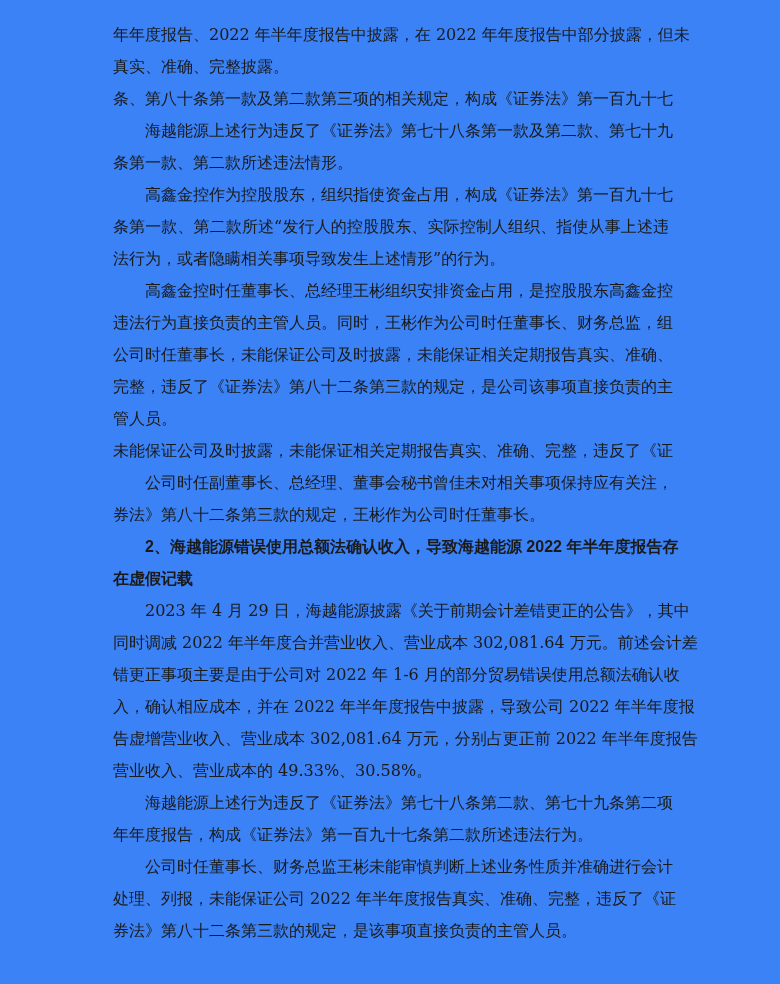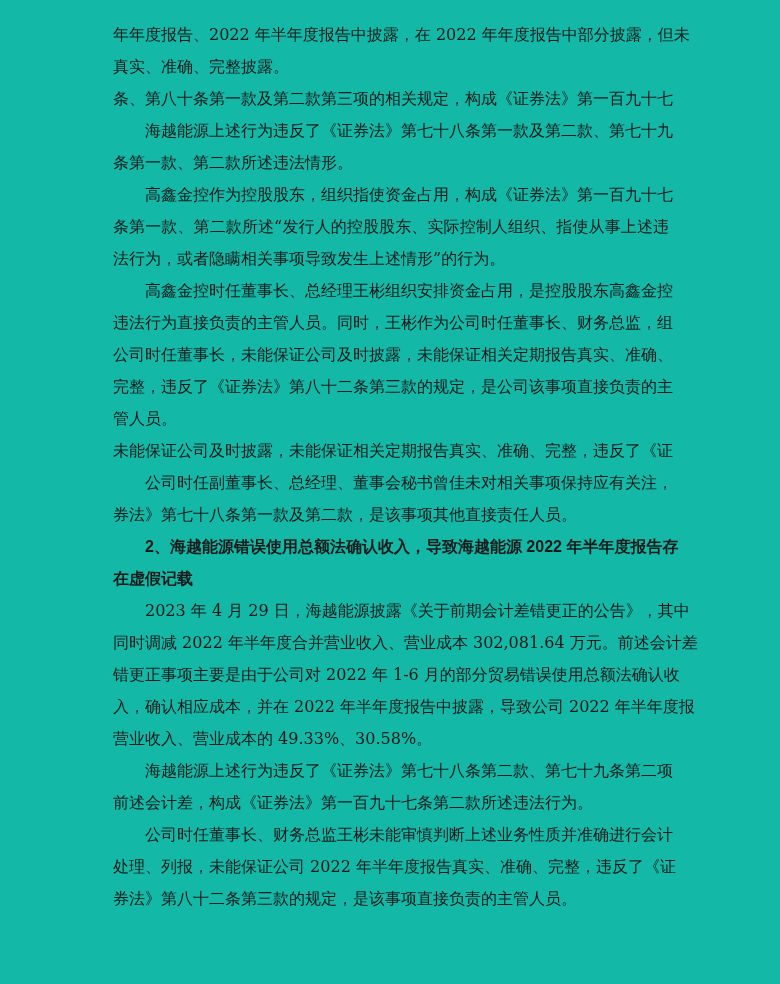--- a/index.html
+++ b/index.html
@@ -1,19 +1,19 @@
 <!DOCTYPE html>
 <html><head>
 <meta charset="utf-8">
 <style>
   html, body { margin: 0; padding: 0; background: #ffffff; }
   body { width: 780px; height: 984px; position: relative; overflow: hidden; }
   .page {
     position: absolute; left: 0; top: 0; width: 780px; height: 984px;
-    background: #14b8a6;
+    background: #3b82f6;
   }
   .content {
     position: absolute;
     left: 113px;
     top: 19px;
     width: 556px;
     font-family: "DejaVu Serif", "Liberation Serif", serif;
     font-size: 16px;
     color: #1a1a1a;
   }
@@ -56,39 +56,40 @@
       <div class="line indent">高鑫金控时任董事长、总经理王彬组织安排资金占用，是控股股东高鑫金控</div>
       <div class="line">违法行为直接负责的主管人员。同时，王彬作为公司时任董事长、财务总监，组</div>
       <div class="line">公司时任董事长，未能保证公司及时披露，未能保证相关定期报告真实、准确、</div>
       <div class="line">完整，违反了《证券法》第八十二条第三款的规定，是公司该事项直接负责的主</div>
       <div class="line last">管人员。</div>
     </div>
 
     <div class="para">
       <div class="line">未能保证公司及时披露，未能保证相关定期报告真实、准确、完整，违反了《证</div>
       <div class="line indent">公司时任副董事长、总经理、董事会秘书曾佳未对相关事项保持应有关注，</div>
-      <div class="line last">券法》第七十八条第一款及第二款，是该事项其他直接责任人员。</div>
+      <div class="line last">券法》第八十二条第三款的规定，王彬作为公司时任董事长。</div>
     </div>
 
     <div class="para heading">
       <div class="line indent">2、海越能源错误使用总额法确认收入，导致海越能源 2022 年半年度报告存</div>
       <div class="line last">在虚假记载</div>
     </div>
 
     <div class="para">
       <div class="line indent">2023 年 4 月 29 日，海越能源披露《关于前期会计差错更正的公告》，其中</div>
       <div class="line">同时调减 2022 年半年度合并营业收入、营业成本 302,081.64 万元。前述会计差</div>
       <div class="line">错更正事项主要是由于公司对 2022 年 1-6 月的部分贸易错误使用总额法确认收</div>
       <div class="line">入，确认相应成本，并在 2022 年半年度报告中披露，导致公司 2022 年半年度报</div>
+      <div class="line">告虚增营业收入、营业成本 302,081.64 万元，分别占更正前 2022 年半年度报告</div>
       <div class="line last">营业收入、营业成本的 49.33%、30.58%。</div>
     </div>
 
     <div class="para">
       <div class="line indent">海越能源上述行为违反了《证券法》第七十八条第二款、第七十九条第二项</div>
-      <div class="line last">前述会计差，构成《证券法》第一百九十七条第二款所述违法行为。</div>
+      <div class="line last">年年度报告，构成《证券法》第一百九十七条第二款所述违法行为。</div>
     </div>
 
     <div class="para">
       <div class="line indent">公司时任董事长、财务总监王彬未能审慎判断上述业务性质并准确进行会计</div>
       <div class="line">处理、列报，未能保证公司 2022 年半年度报告真实、准确、完整，违反了《证</div>
       <div class="line last">券法》第八十二条第三款的规定，是该事项直接负责的主管人员。</div>
     </div>
 
   </div>
 </div>

